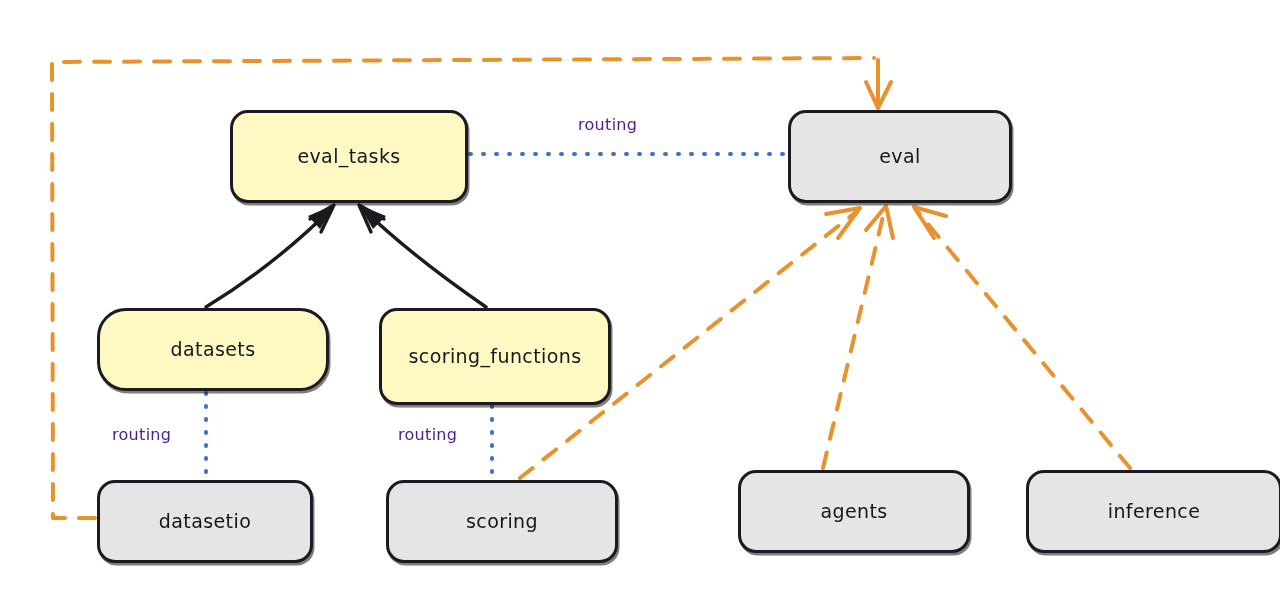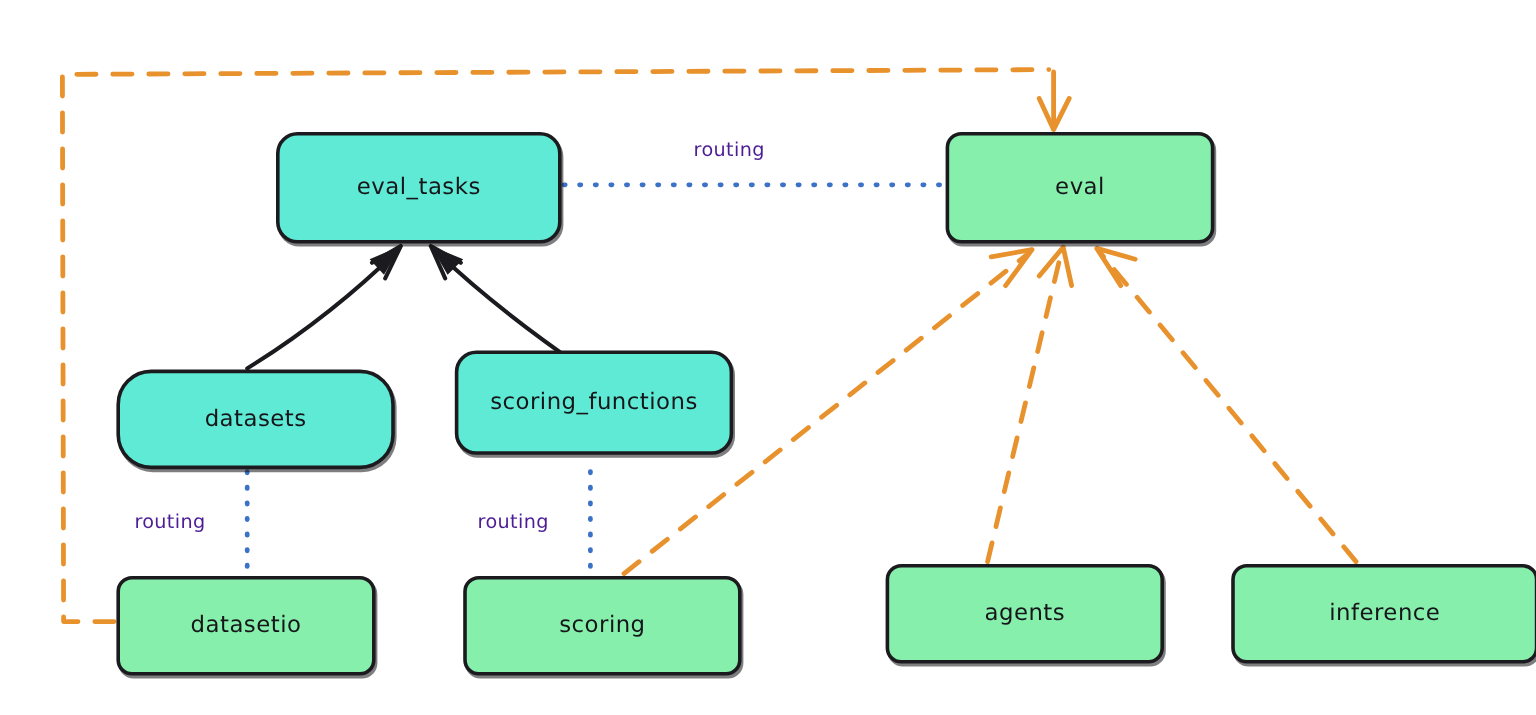--- a/index.html
+++ b/index.html
@@ -35,22 +35,22 @@
     align-items: center;
     justify-content: center;
     text-align: center;
     color: #16161a;
     font-family: "DejaVu Sans", sans-serif;
     font-size: 19px;
     letter-spacing: 0.4px;
     line-height: 1.1;
     box-shadow: 1.5px 2.5px 0 rgba(20,20,24,0.55);
   }
-  .node.blue  { background: #5eead4; }
-  .node.green { background: #86efac; border-radius: 13px; }
+  .node.blue  { background: #fef9c3; }
+  .node.green { background: #e5e5e5; }
   .node-label {
     display: block;
     padding: 0 8px;
     white-space: nowrap;
   }
   .edge-label {
     position: absolute;
     color: #4c1d95;
     font-family: "DejaVu Sans", sans-serif;
     font-size: 16px;
@@ -116,21 +116,21 @@
   </div>
 
   <div class="node green" style="left:788px; top:110px; width:224px; height:93px;">
     <span class="node-label">eval</span>
   </div>
 
   <div class="node blue" style="left:97px; top:308px; width:232px; height:83px;border-radius:29px;">
     <span class="node-label">datasets</span>
   </div>
 
-  <div class="node blue" style="left:379px; top:292px; width:232px; height:87px;">
+  <div class="node blue" style="left:379px; top:308px; width:232px; height:97px;">
     <span class="node-label">scoring_functions</span>
   </div>
 
   <div class="node green" style="left:97px; top:480px; width:216px; height:83px;">
     <span class="node-label">datasetio</span>
   </div>
 
   <div class="node green" style="left:386px; top:480px; width:232px; height:83px;">
     <span class="node-label">scoring</span>
   </div>

